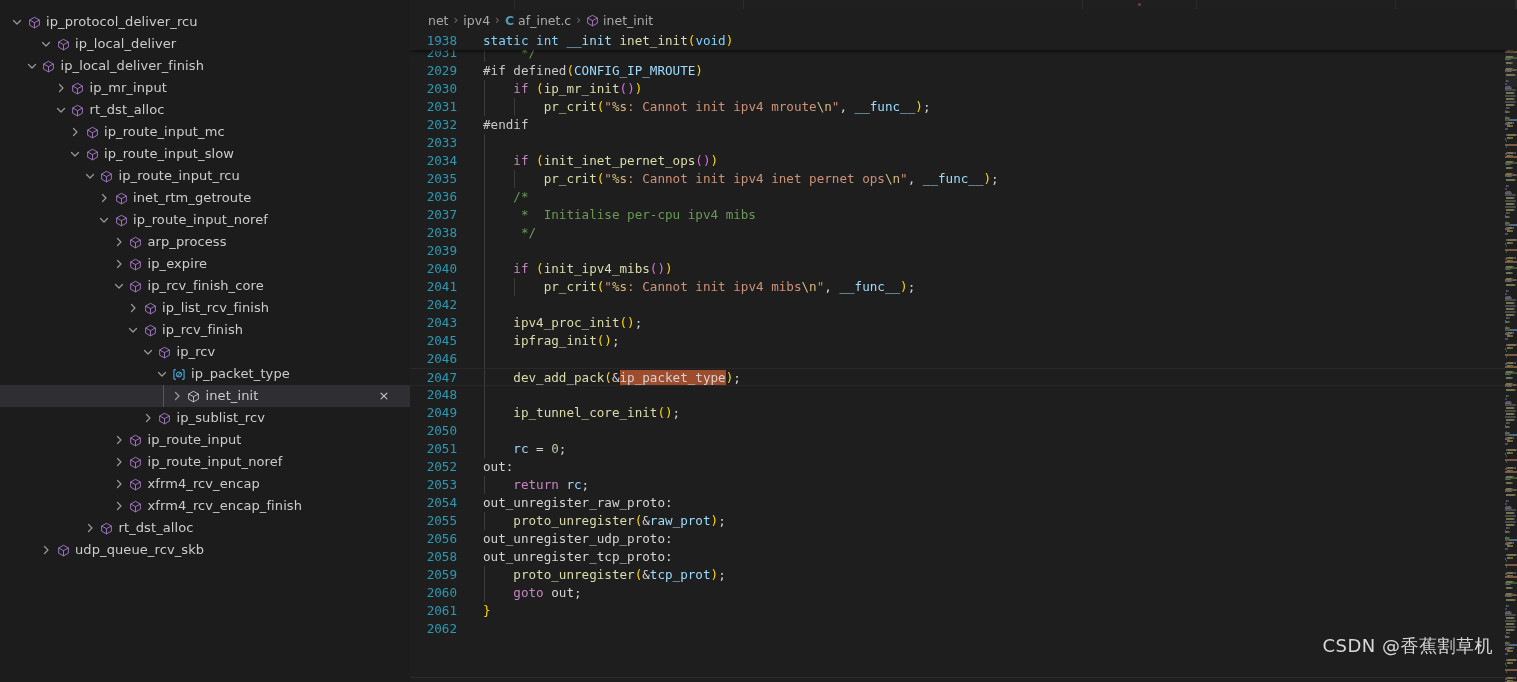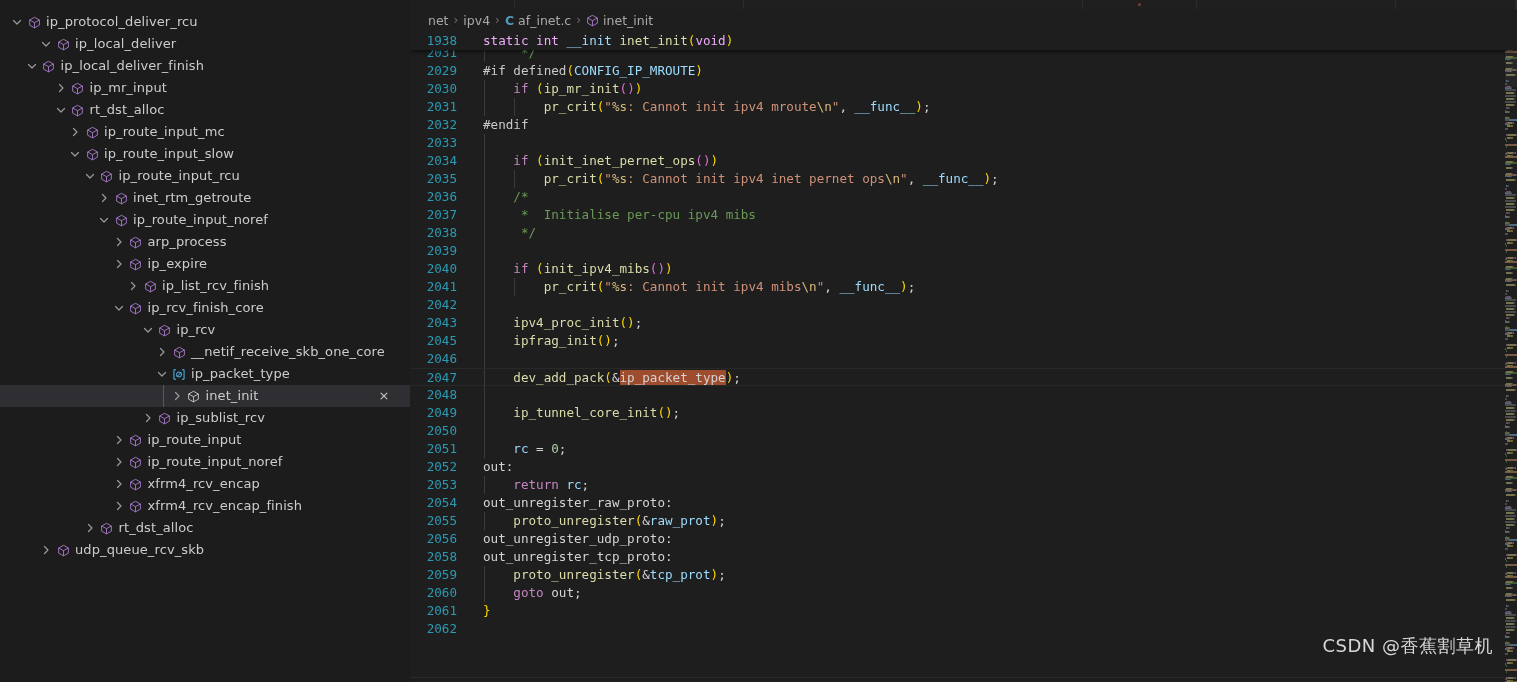--- a/index.html
+++ b/index.html
@@ -110,21 +110,21 @@
     color:#2b9ab5; font-size:12.6px;
   }
   .crow .code { position:absolute; left:73px; white-space:pre; }
   .crow.curline { border-top:1px solid #282828; border-bottom:1px solid #282828; height:18px; }
   .ind {
     position:absolute; width:1px; top:0; height:18px; background:#3b3b3b;
   }
 
   
   .t-key   { color:#c586c0; }   
-  .t-kw    { color:#f0abfc; }   
+  .t-kw    { color:#7dd3fc; }   
   .t-fn    { color:#dcdcaa; }   
   .t-var   { color:#9cdcfe; }   
   .t-str   { color:#ce9178; }   
   .t-esc   { color:#d7ba7d; }   
   .t-cmt   { color:#6a9955; }   
   .t-pre   { color:#c9c9c9; }
   .t-num   { color:#b5cea8; }
   .t-plain { color:#d4d4d4; }
   .t-br1   { color:#ffd700; }
   .t-br2   { color:#da70d6; }
@@ -353,82 +353,82 @@
           <span class="ticon">
             <svg width="13" height="13" viewBox="0 0 16 16" fill="none" stroke="#b180d7" stroke-width="1.05" stroke-linejoin="round">
               <path d="M8 1.6 L14 4.9 L14 11.3 L8 14.6 L2 11.3 L2 4.9 Z"></path>
               <path d="M2 4.9 L8 8.2 L14 4.9"></path>
               <path d="M8 8.2 L8 14.6"></path>
             </svg>
           </span>
           <span class="tlabel">ip_expire</span>
         </div>
         <div class="trow">
+          <span style="flex: 0 0 110.5px;"></span>
+          <span class="twist">
+            <svg width="12" height="12" viewBox="0 0 12 12" fill="none" stroke="#9a9a9a" stroke-width="1.2" stroke-linecap="round" stroke-linejoin="round">
+              <path d="M2.5 4.5 L6 8 L9.5 4.5"></path>
+            </svg>
+          </span>
+          <span class="ticon">
+            <svg width="13" height="13" viewBox="0 0 16 16" fill="none" stroke="#b180d7" stroke-width="1.05" stroke-linejoin="round">
+              <path d="M8 1.6 L14 4.9 L14 11.3 L8 14.6 L2 11.3 L2 4.9 Z"></path>
+              <path d="M2 4.9 L8 8.2 L14 4.9"></path>
+              <path d="M8 8.2 L8 14.6"></path>
+            </svg>
+          </span>
+          <span class="tlabel">ip_rcv_finish_core</span>
+        </div>
+        <div class="trow">
           <span style="flex: 0 0 125px;"></span>
           <span class="twist">
             <svg width="12" height="12" viewBox="0 0 12 12" fill="none" stroke="#9a9a9a" stroke-width="1.2" stroke-linecap="round" stroke-linejoin="round">
               <path d="M4.5 2.5 L8 6 L4.5 9.5"></path>
             </svg>
           </span>
           <span class="ticon">
             <svg width="13" height="13" viewBox="0 0 16 16" fill="none" stroke="#b180d7" stroke-width="1.05" stroke-linejoin="round">
               <path d="M8 1.6 L14 4.9 L14 11.3 L8 14.6 L2 11.3 L2 4.9 Z"></path>
               <path d="M2 4.9 L8 8.2 L14 4.9"></path>
               <path d="M8 8.2 L8 14.6"></path>
             </svg>
           </span>
           <span class="tlabel">ip_list_rcv_finish</span>
         </div>
         <div class="trow">
-          <span style="flex: 0 0 110.5px;"></span>
-          <span class="twist">
-            <svg width="12" height="12" viewBox="0 0 12 12" fill="none" stroke="#9a9a9a" stroke-width="1.2" stroke-linecap="round" stroke-linejoin="round">
-              <path d="M2.5 4.5 L6 8 L9.5 4.5"></path>
-            </svg>
-          </span>
-          <span class="ticon">
-            <svg width="13" height="13" viewBox="0 0 16 16" fill="none" stroke="#b180d7" stroke-width="1.05" stroke-linejoin="round">
-              <path d="M8 1.6 L14 4.9 L14 11.3 L8 14.6 L2 11.3 L2 4.9 Z"></path>
-              <path d="M2 4.9 L8 8.2 L14 4.9"></path>
-              <path d="M8 8.2 L8 14.6"></path>
-            </svg>
-          </span>
-          <span class="tlabel">ip_rcv_finish_core</span>
+          <span style="flex: 0 0 125px;"></span>
+          <span class="twist">
+            <svg width="12" height="12" viewBox="0 0 12 12" fill="none" stroke="#9a9a9a" stroke-width="1.2" stroke-linecap="round" stroke-linejoin="round">
+              <path d="M2.5 4.5 L6 8 L9.5 4.5"></path>
+            </svg>
+          </span>
+          <span class="ticon">
+            <svg width="13" height="13" viewBox="0 0 16 16" fill="none" stroke="#b180d7" stroke-width="1.05" stroke-linejoin="round">
+              <path d="M8 1.6 L14 4.9 L14 11.3 L8 14.6 L2 11.3 L2 4.9 Z"></path>
+              <path d="M2 4.9 L8 8.2 L14 4.9"></path>
+              <path d="M8 8.2 L8 14.6"></path>
+            </svg>
+          </span>
+          <span class="tlabel">ip_rcv_finish</span>
         </div>
         <div class="trow">
           <span style="flex: 0 0 139.5px;"></span>
           <span class="twist">
             <svg width="12" height="12" viewBox="0 0 12 12" fill="none" stroke="#9a9a9a" stroke-width="1.2" stroke-linecap="round" stroke-linejoin="round">
               <path d="M2.5 4.5 L6 8 L9.5 4.5"></path>
             </svg>
           </span>
           <span class="ticon">
             <svg width="13" height="13" viewBox="0 0 16 16" fill="none" stroke="#b180d7" stroke-width="1.05" stroke-linejoin="round">
               <path d="M8 1.6 L14 4.9 L14 11.3 L8 14.6 L2 11.3 L2 4.9 Z"></path>
               <path d="M2 4.9 L8 8.2 L14 4.9"></path>
               <path d="M8 8.2 L8 14.6"></path>
             </svg>
           </span>
           <span class="tlabel">ip_rcv</span>
-        </div>
-        <div class="trow">
-          <span style="flex: 0 0 154px;"></span>
-          <span class="twist">
-            <svg width="12" height="12" viewBox="0 0 12 12" fill="none" stroke="#9a9a9a" stroke-width="1.2" stroke-linecap="round" stroke-linejoin="round">
-              <path d="M4.5 2.5 L8 6 L4.5 9.5"></path>
-            </svg>
-          </span>
-          <span class="ticon">
-            <svg width="13" height="13" viewBox="0 0 16 16" fill="none" stroke="#b180d7" stroke-width="1.05" stroke-linejoin="round">
-              <path d="M8 1.6 L14 4.9 L14 11.3 L8 14.6 L2 11.3 L2 4.9 Z"></path>
-              <path d="M2 4.9 L8 8.2 L14 4.9"></path>
-              <path d="M8 8.2 L8 14.6"></path>
-            </svg>
-          </span>
-          <span class="tlabel">__netif_receive_skb_one_core</span>
         </div>
         <div class="trow">
           <span style="flex: 0 0 154px;"></span>
           <span class="twist">
             <svg width="12" height="12" viewBox="0 0 12 12" fill="none" stroke="#9a9a9a" stroke-width="1.2" stroke-linecap="round" stroke-linejoin="round">
               <path d="M2.5 4.5 L6 8 L9.5 4.5"></path>
             </svg>
           </span>
           <span class="ticon">
             <svg width="14" height="13" viewBox="0 0 16 14" fill="none" stroke="#4fc1ff" stroke-width="1.1" stroke-linecap="round" stroke-linejoin="round">

